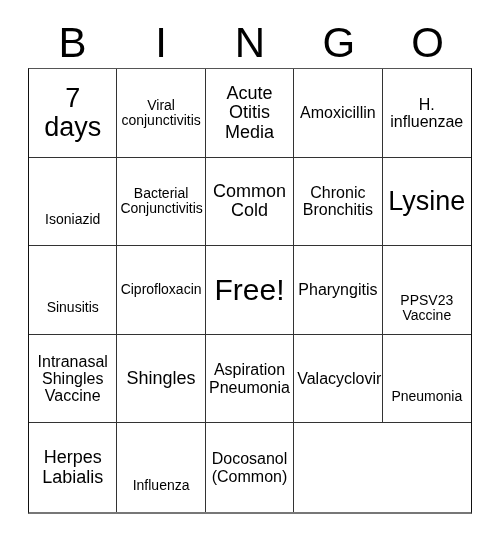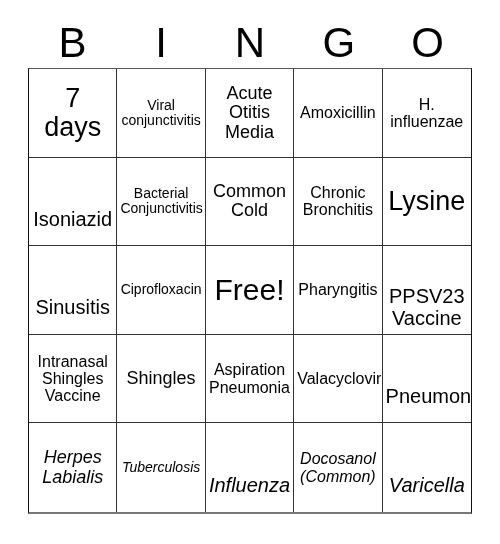--- a/index.html
+++ b/index.html
@@ -66,34 +66,34 @@
     box-sizing: border-box;
     display: flex;
     align-items: center;
     justify-content: center;
     text-align: center;
     padding: 2px 3px;
     overflow: hidden;
     background: #ffffff;
   }
   .cell:nth-child(5n) { border-right: none; }
-  .cell:nth-child(n+21) { border-bottom: none; font-style: italic; }
+  .cell:nth-child(n+21) { border-bottom: none; }
 
   .cell-text {
     display: block;
     width: 100%;
     line-height: 1.08;
     white-space: pre-line;
     word-break: normal;
   }
 
   
   .fs-xl   { font-size: 27px; }
   .fs-lg   { font-size: 18px; }
-  .fs-md   { font-size: 20px; margin-top: 36px; }
+  .fs-md   { font-size: 14px; margin-top: 36px; }
   .fs-sm   { font-size: 16px; }
   .fs-xs   { font-size: 14px; }
   .fs-free { font-size: 30px; }
 </style>
 </head>
 <body>
 
 <div id="card">
 
   <div id="header">
@@ -175,27 +175,21 @@
         <span class="cell-text fs-sm">Valacyclovir</span>
       </div>
       <div class="cell">
         <span class="cell-text fs-md">Pneumonia</span>
       </div>
       <div class="cell">
         <span class="cell-text fs-lg">Herpes
 Labialis</span>
       </div>
       <div class="cell">
-        <span class="cell-text fs-xs">Tuberculosis</span>
-      </div>
-      <div class="cell">
         <span class="cell-text fs-md">Influenza</span>
       </div>
       <div class="cell">
         <span class="cell-text fs-sm">Docosanol
 (Common)</span>
       </div>
-      <div class="cell">
-        <span class="cell-text fs-md">Varicella</span>
-      </div>
     </div>
 
 </div>
 
 </body></html>

